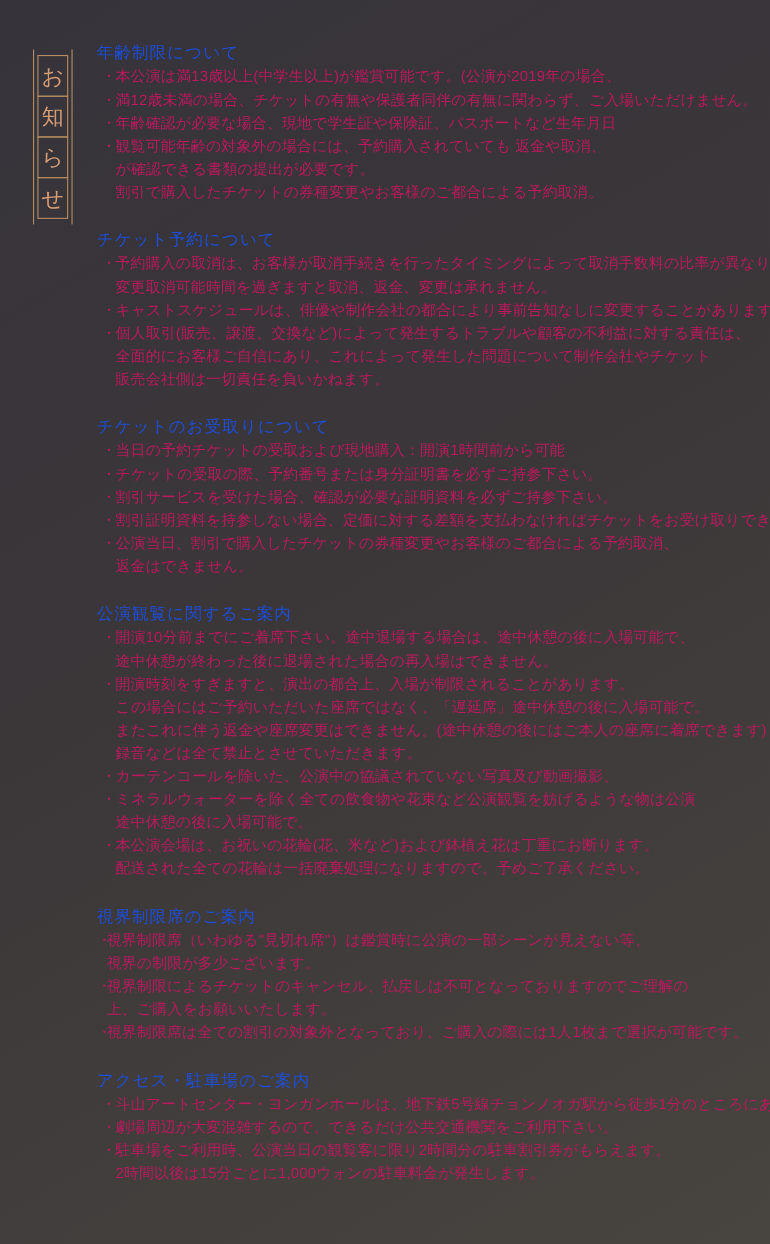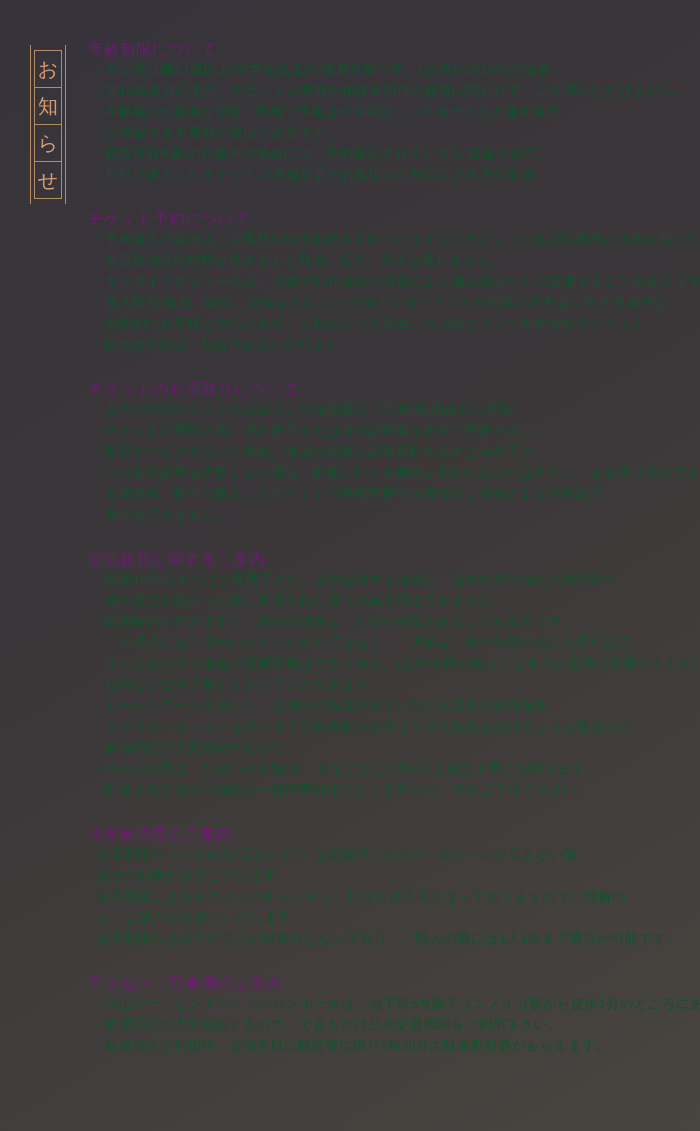--- a/index.html
+++ b/index.html
@@ -44,26 +44,26 @@
     width: 604px;
   }
   .sec { margin-top: 23px; }
   .sec:first-child { margin-top: 0; }
   .sec h2 {
     margin: 0;
     font-size: 15px;
     font-weight: normal;
     letter-spacing: 1px;
     line-height: 21px;
-    color: #701a75;
+    color: #1d4ed8;
   }
   .line {
     font-size: 13.5px;
     line-height: 21px;
-    color: #14532d;
+    color: #be185d;
     letter-spacing: 0.2px;
     white-space: nowrap;
   }
   .sec-spaced .line { margin-left: 4px; padding-left: 13px; }
   .sec-spaced .bullet { display: inline-block; width: 13px; margin-left: -13px; }
   .sec-tight .line { margin-left: 0; padding-left: 9px; }
   .sec-tight .bullet { display: inline-block; width: 9px; margin-left: -9px; }
 </style>
 </head>
 <body>
@@ -76,22 +76,22 @@
     <div class="title-cell">ら</div>
     <div class="title-cell">せ</div>
   </div>
 
   <div class="content">
       <div class="sec sec-spaced">
         <h2>年齢制限について</h2>
         <div class="line"><span class="bullet">・</span>本公演は満13歳以上(中学生以上)が鑑賞可能です。(公演が2019年の場合、</div>
         <div class="line"><span class="bullet">・</span>満12歳未満の場合、チケットの有無や保護者同伴の有無に関わらず、ご入場いただけません。</div>
         <div class="line"><span class="bullet">・</span>年齢確認が必要な場合、現地で学生証や保険証、パスポートなど生年月日</div>
+        <div class="line"><span class="bullet">・</span>観覧可能年齢の対象外の場合には、予約購入されていても 返金や取消、</div>
         <div class="line">が確認できる書類の提出が必要です。</div>
-        <div class="line"><span class="bullet">・</span>観覧可能年齢の対象外の場合には、予約購入されていても 返金や取消、</div>
         <div class="line">割引で購入したチケットの券種変更やお客様のご都合による予約取消。</div>
       </div>
       <div class="sec sec-spaced">
         <h2>チケット予約について</h2>
         <div class="line"><span class="bullet">・</span>予約購入の取消は、お客様が取消手続きを行ったタイミングによって取消手数料の比率が異なります。</div>
         <div class="line">変更取消可能時間を過ぎますと取消、返金、変更は承れません。</div>
         <div class="line"><span class="bullet">・</span>キャストスケジュールは、俳優や制作会社の都合により事前告知なしに変更することがあります。</div>
         <div class="line"><span class="bullet">・</span>個人取引(販売、譲渡、交換など)によって発生するトラブルや顧客の不利益に対する責任は、</div>
         <div class="line">全面的にお客様ご自信にあり、これによって発生した問題について制作会社やチケット</div>
         <div class="line">販売会社側は一切責任を負いかねます。</div>
@@ -108,33 +108,34 @@
       <div class="sec sec-spaced">
         <h2>公演観覧に関するご案内</h2>
         <div class="line"><span class="bullet">・</span>開演10分前までにご着席下さい。途中退場する場合は、途中休憩の後に入場可能で、</div>
         <div class="line">途中休憩が終わった後に退場された場合の再入場はできません。</div>
         <div class="line"><span class="bullet">・</span>開演時刻をすぎますと、演出の都合上、入場が制限されることがあります。</div>
         <div class="line">この場合にはご予約いただいた座席ではなく、「遅延席」途中休憩の後に入場可能で。</div>
         <div class="line">またこれに伴う返金や座席変更はできません。(途中休憩の後にはご本人の座席に着席できます)</div>
         <div class="line">録音などは全て禁止とさせていただきます。</div>
         <div class="line"><span class="bullet">・</span>カーテンコールを除いた、公演中の協議されていない写真及び動画撮影、</div>
         <div class="line"><span class="bullet">・</span>ミネラルウォーターを除く全ての飲食物や花束など公演観覧を妨げるような物は公演</div>
-        <div class="line">劇場周辺が大変混雑するので。</div>
+        <div class="line">途中休憩の後に入場可能で。</div>
         <div class="line"><span class="bullet">・</span>本公演会場は、お祝いの花輪(花、米など)および鉢植え花は丁重にお断ります。</div>
         <div class="line">配送された全ての花輪は一括廃棄処理になりますので、予めご了承ください。</div>
       </div>
       <div class="sec sec-tight">
         <h2>視界制限席のご案内</h2>
         <div class="line"><span class="bullet">・</span>視界制限席（いわゆる"見切れ席"）は鑑賞時に公演の一部シーンが見えない等、</div>
         <div class="line">視界の制限が多少ございます。</div>
         <div class="line"><span class="bullet">・</span>視界制限によるチケットのキャンセル、払戻しは不可となっておりますのでご理解の</div>
         <div class="line">上、ご購入をお願いいたします。</div>
         <div class="line"><span class="bullet">・</span>視界制限席は全ての割引の対象外となっており、ご購入の際には1人1枚まで選択が可能です。</div>
       </div>
       <div class="sec sec-spaced">
         <h2>アクセス・駐車場のご案内</h2>
         <div class="line"><span class="bullet">・</span>斗山アートセンター・ヨンガンホールは、地下鉄5号線チョンノオガ駅から徒歩1分のところにあります。</div>
         <div class="line"><span class="bullet">・</span>劇場周辺が大変混雑するので、できるだけ公共交通機関をご利用下さい。</div>
         <div class="line"><span class="bullet">・</span>駐車場をご利用時、公演当日の観覧客に限り2時間分の駐車割引券がもらえます。</div>
+        <div class="line">2時間以後は15分ごとに1,000ウォンの駐車料金が発生します。</div>
       </div>
     </div>
 
 </div>
 
 </body></html>

